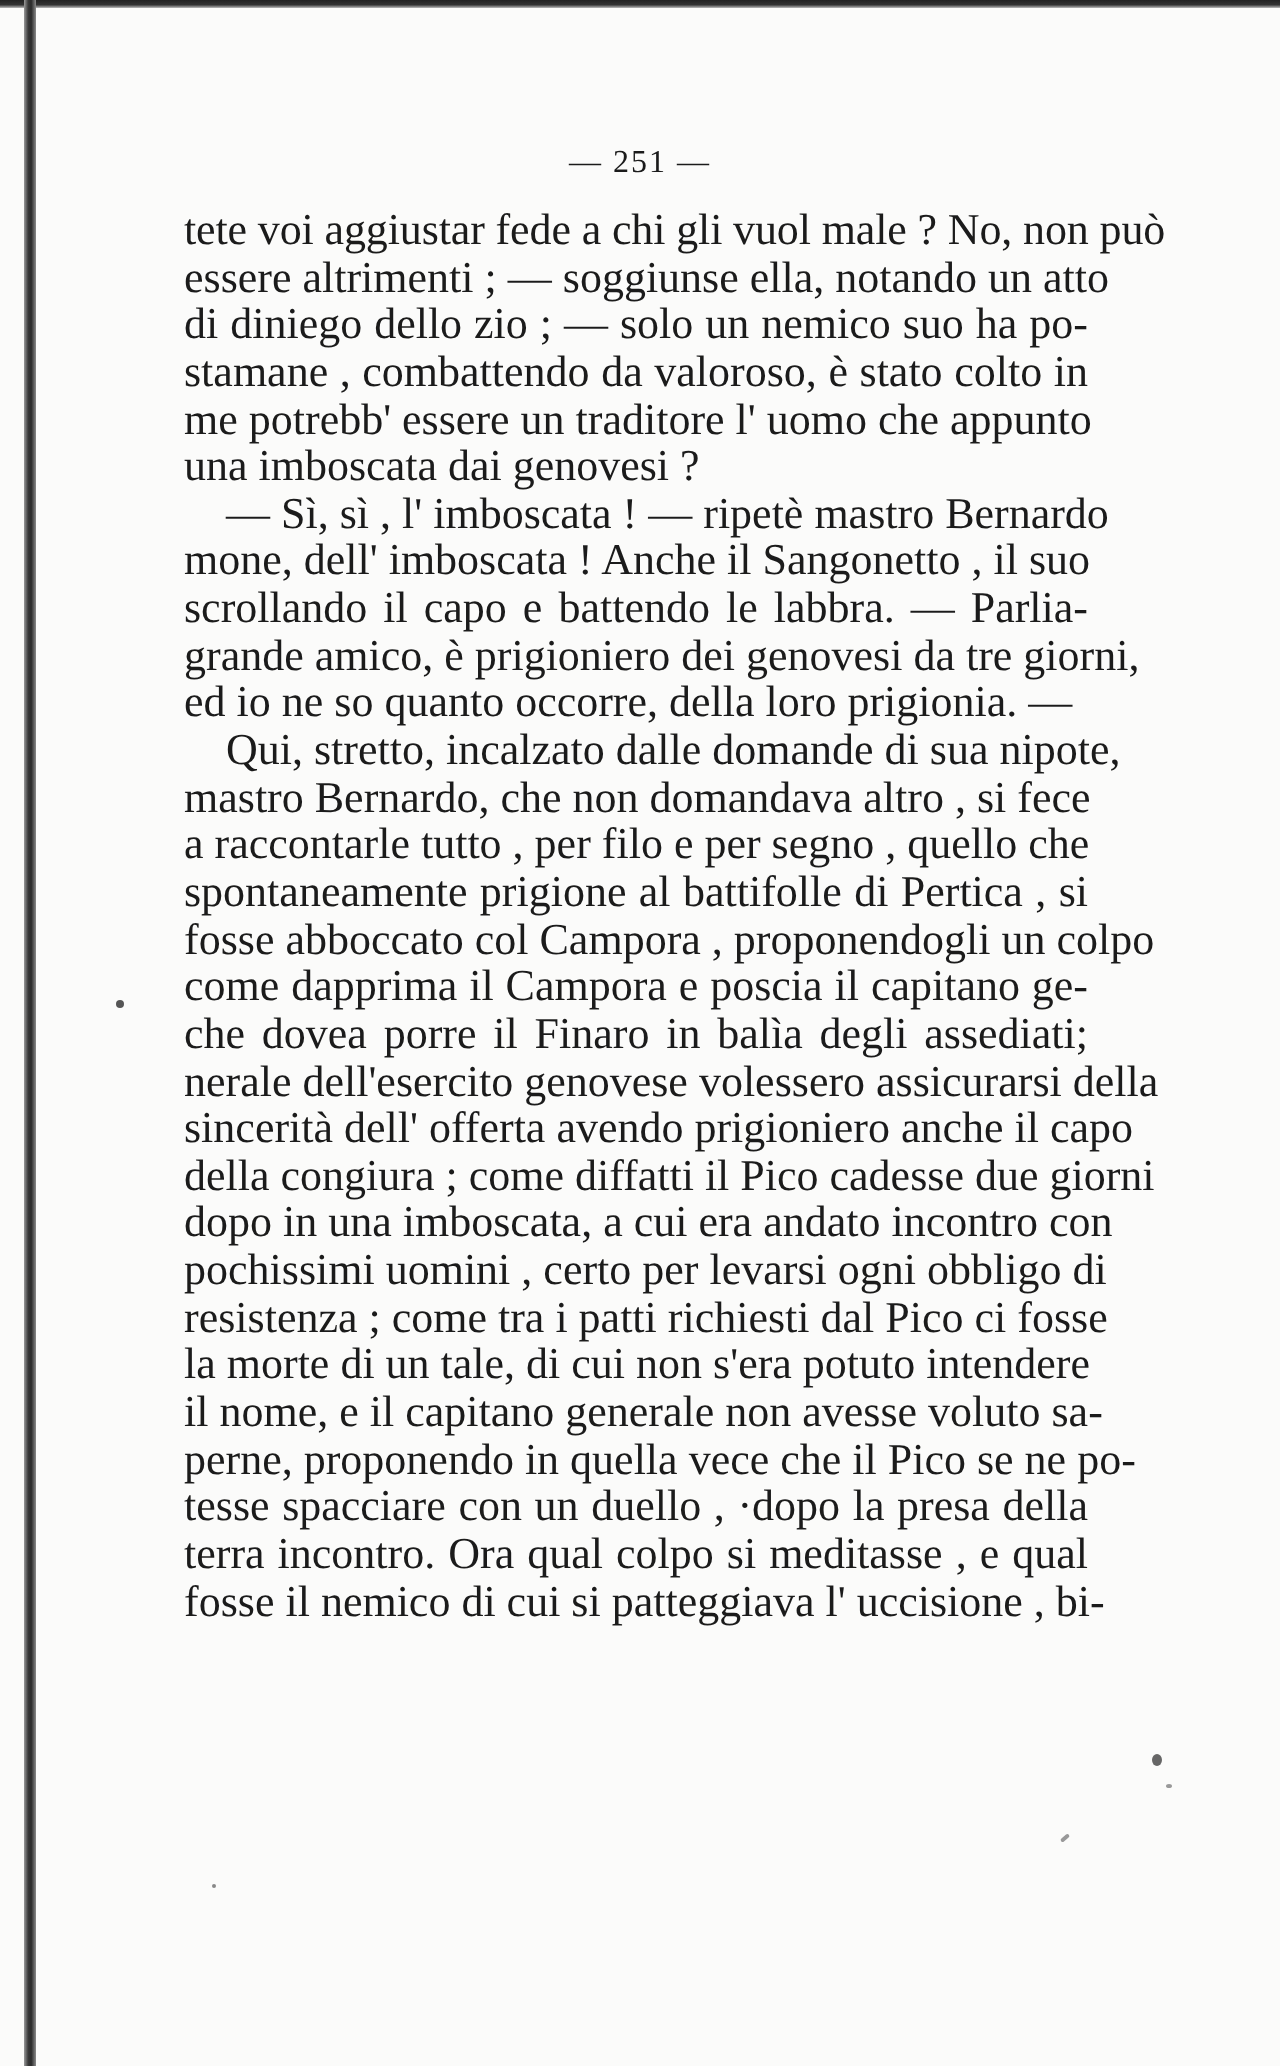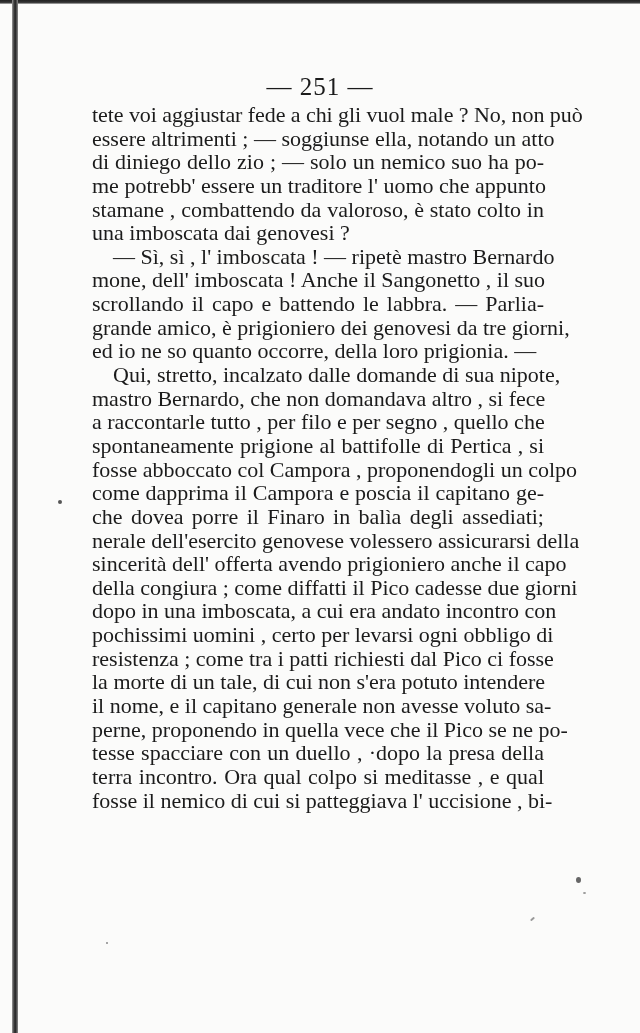--- a/index.html
+++ b/index.html
@@ -12,21 +12,21 @@
   .top-border {
     position: absolute; left: 0; top: 0; width: 640px; height: 4px;
     background: linear-gradient(#222 0, #333 60%, #bbb 100%);
   }
   .left-rule {
     position: absolute; left: 12px; top: 0; width: 6px; height: 1033px;
     background: linear-gradient(90deg, #9a9a9a 0, #3a3a3a 35%, #2a2a2a 60%, #8a8a8a 100%);
   }
   .page-number {
     position: absolute; left: 0; width: 640px; top: 73px;
-    text-align: center; font-size: 25px; letter-spacing: 1px;
+    text-align: center; font-size: 16px; letter-spacing: 1px;
     font-family: "Liberation Serif", "DejaVu Serif", serif;
   }
   .body-text {
     position: absolute; left: 92px; top: 103px; width: 452px;
     font-family: "Liberation Serif", "DejaVu Serif", serif;
     font-size: 22px; line-height: 23.65px;
   }
   .line {
     display: block; height: 23.65px; white-space: nowrap;
     text-align: justify; text-align-last: justify;
@@ -42,22 +42,22 @@
 
 <div class="top-border"></div>
 <div class="left-rule"></div>
 
 <div class="page-number">— 251 —</div>
 
 <div class="body-text" id="body-text">
     <span class="line" style="letter-spacing: -0.0638706px;">tete voi aggiustar fede a chi gli vuol male ? No, non può</span>
     <span class="line">essere altrimenti ; — soggiunse ella, notando un atto</span>
     <span class="line">di diniego dello zio ; — solo un nemico suo ha po-</span>
+    <span class="line">stamane , combattendo da valoroso, è stato colto in</span>
     <span class="line">me potrebb' essere un traditore l' uomo che appunto</span>
-    <span class="line">stamane , combattendo da valoroso, è stato colto in</span>
     <span class="line last">una imboscata dai genovesi ?</span>
     <span class="line indent">— Sì, sì , l' imboscata ! — ripetè mastro Bernardo</span>
     <span class="line">mone, dell' imboscata ! Anche il Sangonetto , il suo</span>
     <span class="line">scrollando il capo e battendo le labbra. — Parlia-</span>
     <span class="line">grande amico, è prigioniero dei genovesi da tre giorni,</span>
     <span class="line last">ed io ne so quanto occorre, della loro prigionia. —</span>
     <span class="line indent">Qui, stretto, incalzato dalle domande di sua nipote,</span>
     <span class="line">mastro Bernardo, che non domandava altro , si fece</span>
     <span class="line">a raccontarle tutto , per filo e per segno , quello che</span>
     <span class="line">spontaneamente prigione al battifolle di Pertica , si</span>

